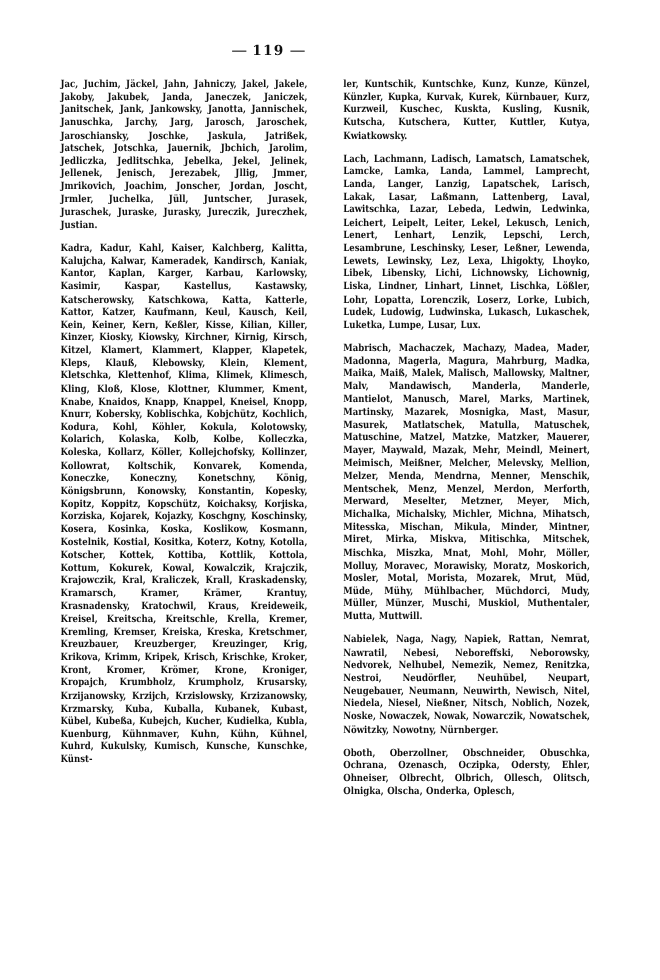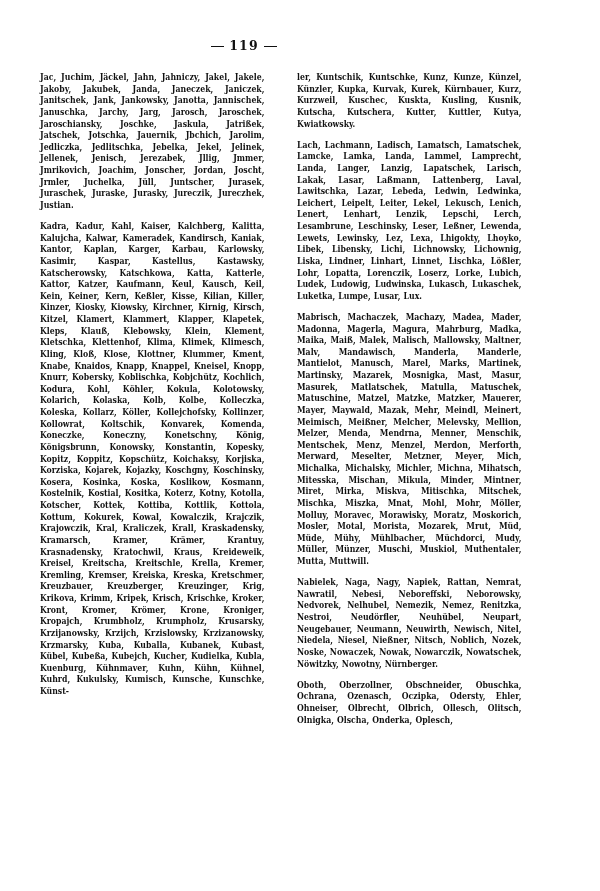--- a/index.html
+++ b/index.html
@@ -54,21 +54,21 @@
     height: 1.5px;
     background: #17161a;
     vertical-align: 3px;
     margin: 0 5px;
   }
 
   
   .textblock {
     position: absolute;
     top: 72px;
-    left: 40px;
+    left: 55px;
     width: 492px;
     height: 790px;
     display: flex;
     gap: 22px;
   }
   .column {
     width: 235px;
     position: relative;
   }
 

